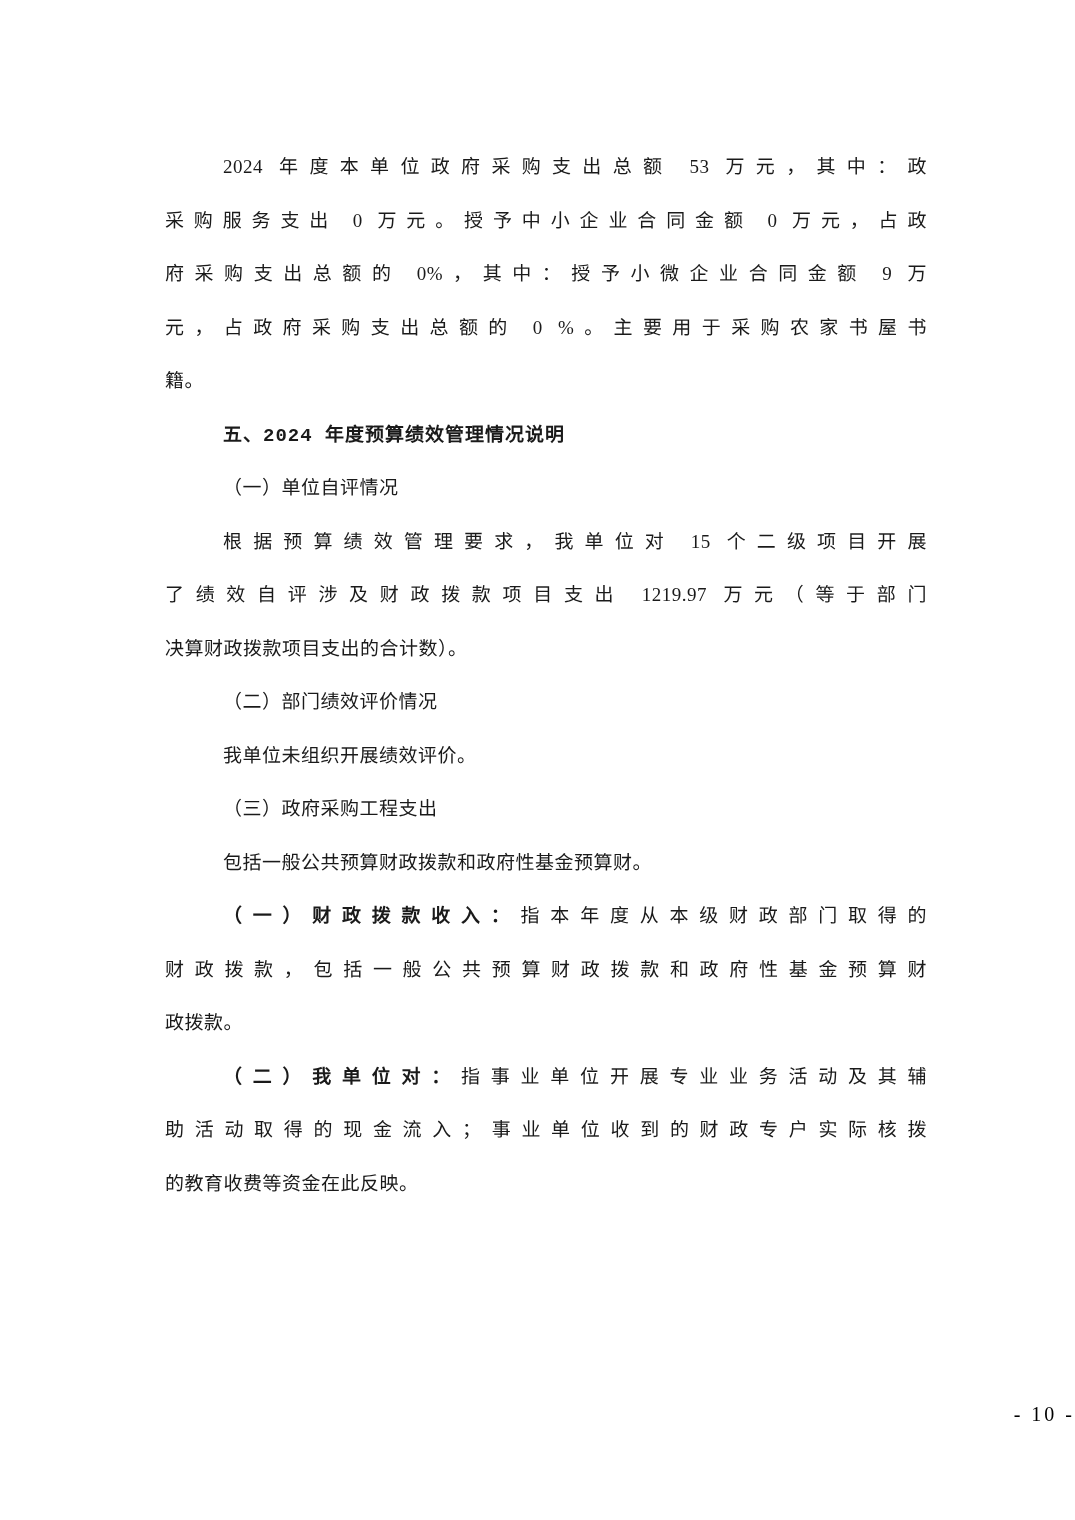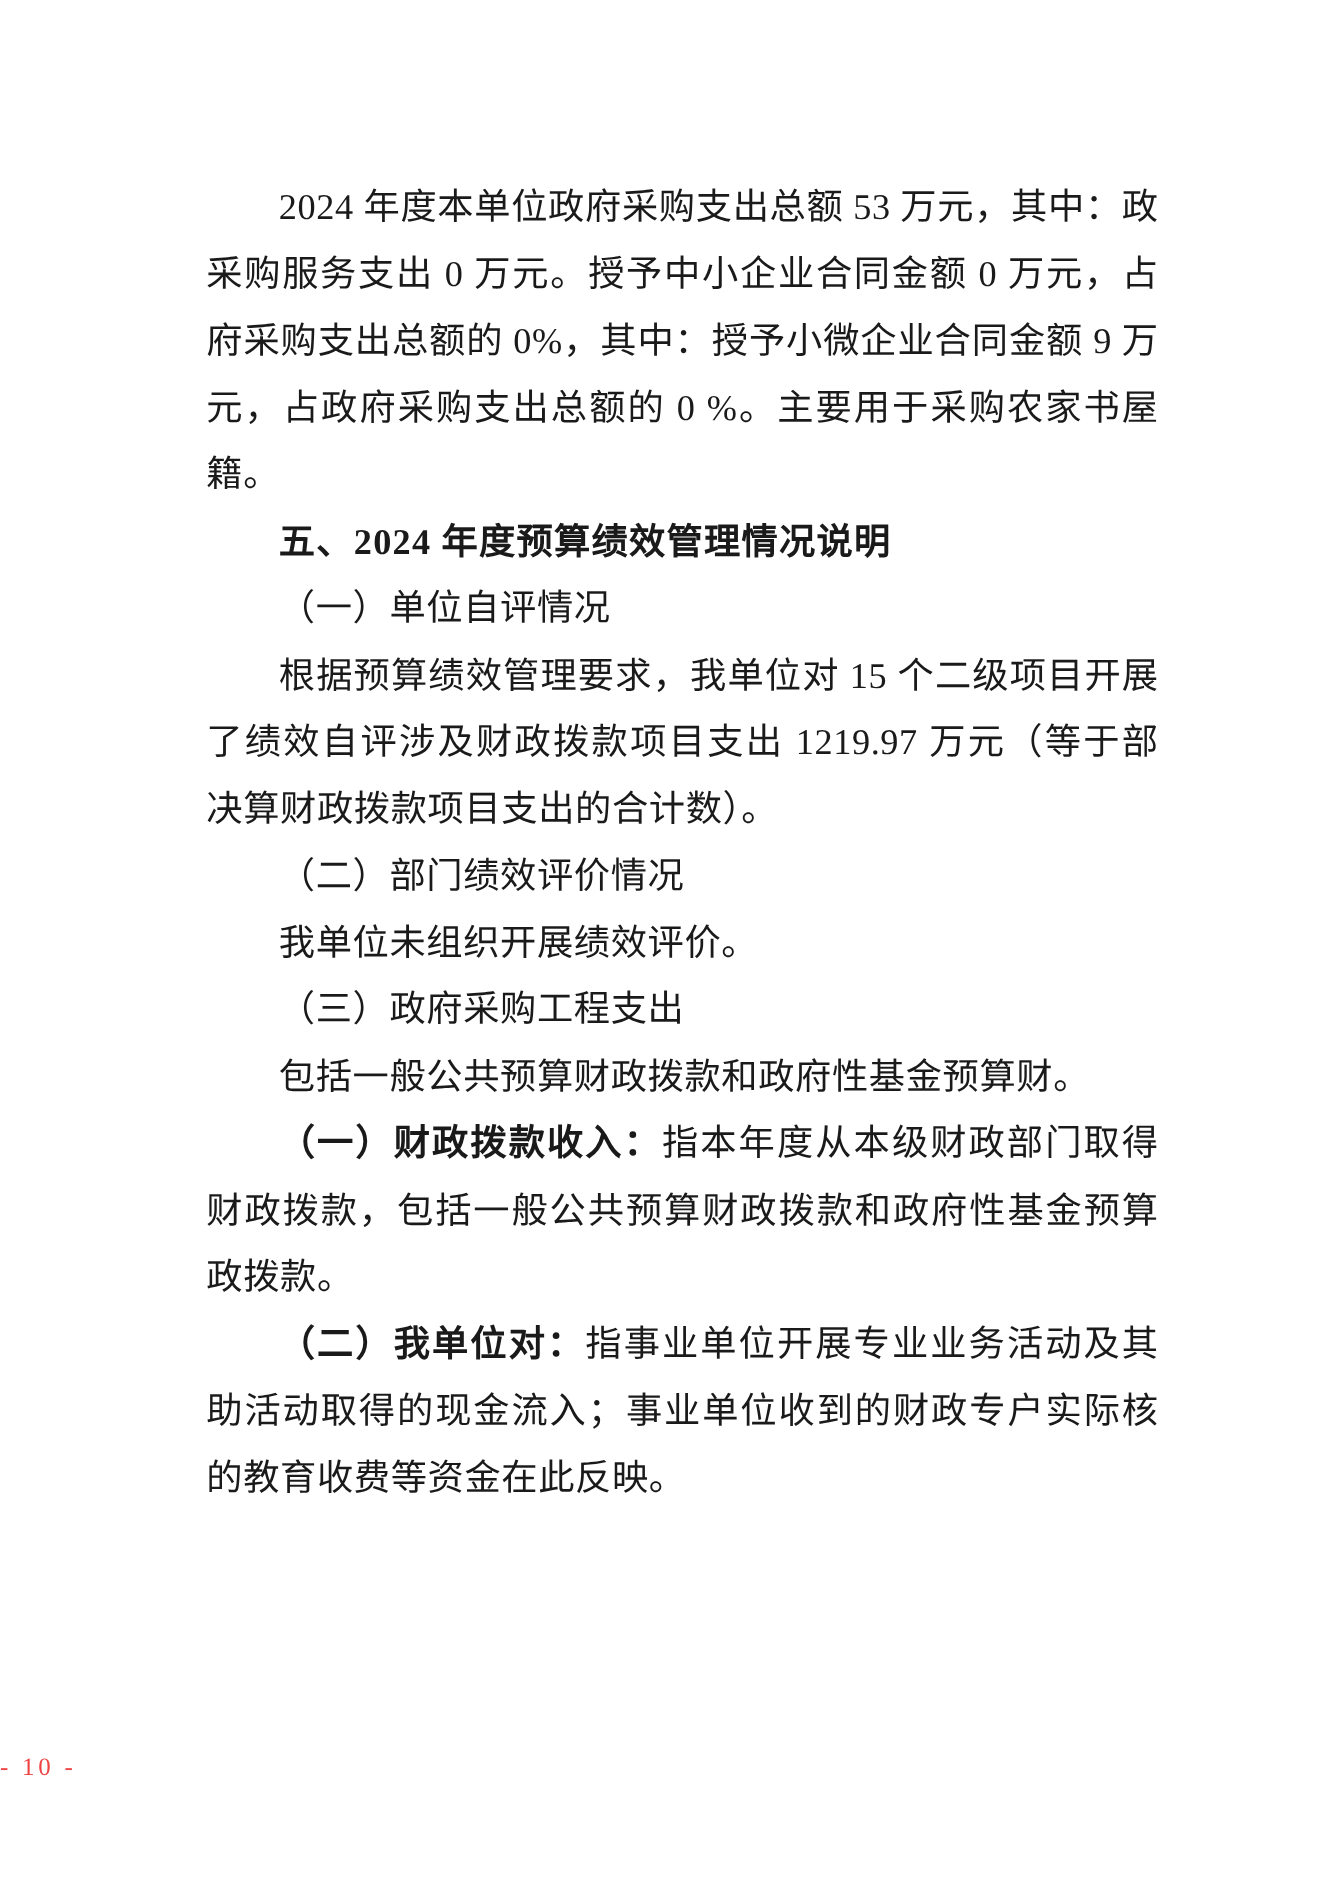--- a/index.html
+++ b/index.html
@@ -20,48 +20,48 @@
     position: absolute;
     left: 165px;
     top: 140px;
     width: 762px;
   }
 
   .line {
     display: block;
     height: 53.5px;
     line-height: 53.5px;
-    font-size: 29px;
+    font-size: 19px;
     white-space: nowrap;
     overflow: hidden;
     letter-spacing: 0.5px;
   }
 
   
   .line.just {
     white-space: normal;
     text-align: justify;
     text-align-last: justify;
     text-justify: inter-character;
   }
 
   .line.indent { text-indent: 58px; }
 
   .block.heading1 .line { font-weight: bold; letter-spacing: 1px; }
-  .seg.b { font-weight: bold; }
+  .seg.b { font-weight: bold; font-family: Liberation Mono, monospace; }
 
   .footer {
     position: absolute;
     left: 0;
     top: 1398px;
     width: 100%;
-    text-align: left;
+    text-align: right;
     font-size: 20px;
     line-height: 32px;
-    color: #ef4444;
+    color: #000000;
     letter-spacing: 3px;
   }
 </style>
 </head>
 <body>
 
 <div class="page">
   <main class="content">
       <div class="block paragraph">
         <div class="line just indent"><span class="seg">2024 年度本单位政府采购支出总额 53 万元，其中：政</span></div>

